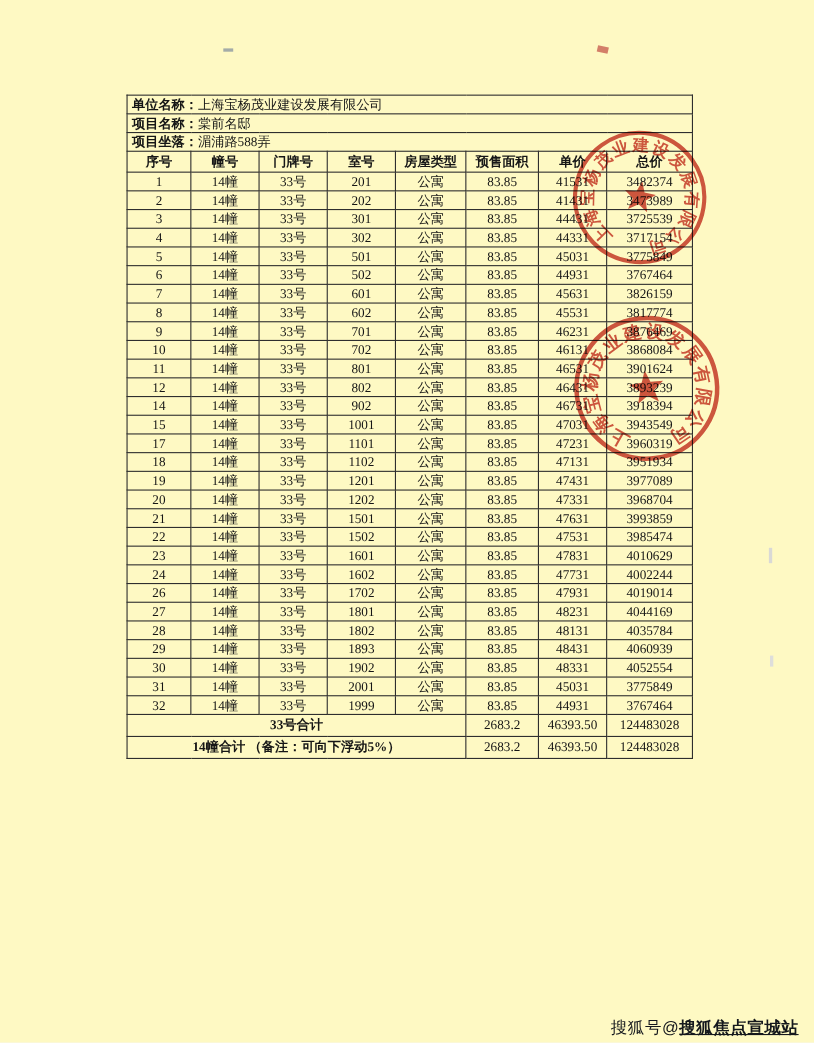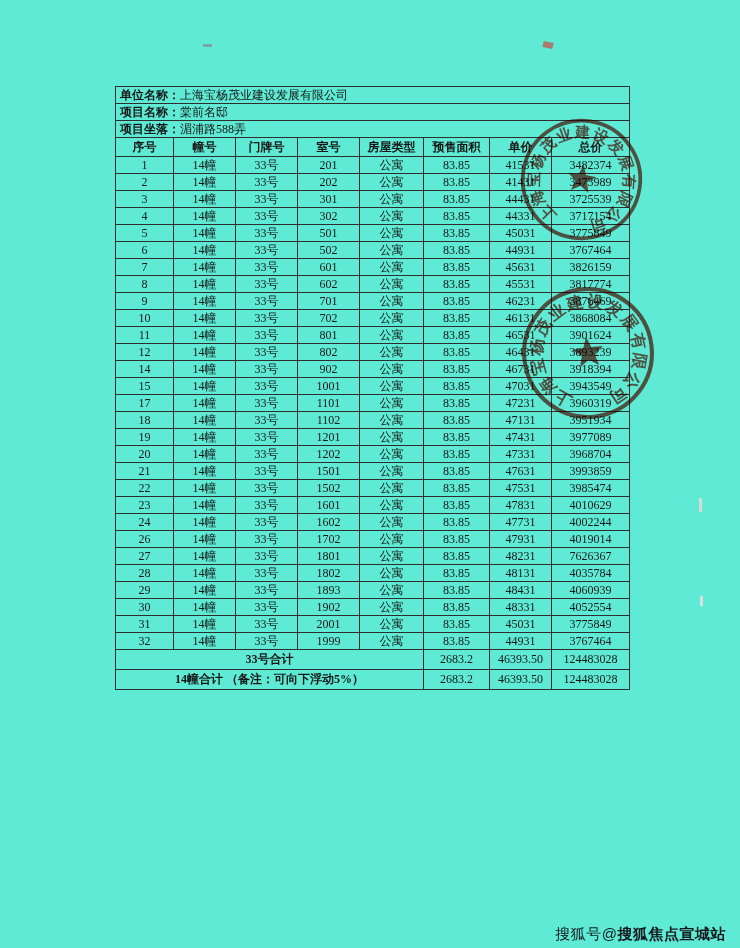--- a/index.html
+++ b/index.html
@@ -5,21 +5,21 @@
   * { box-sizing: border-box; margin: 0; padding: 0; }
   html,body { width: 740px; height: 948px; }
   body {
     background: #f6f6f4;
     font-family: "Liberation Serif", "DejaVu Serif", serif;
     position: relative;
     overflow: hidden;
   }
   .page {
     position: absolute; inset: 0;
-    background: #5eead4;
+    background: #fef9c3;
   }
   .doc-table {
     position: absolute; left: 115px; top: 86px;
     width: 514px;
     border-collapse: collapse;
     table-layout: fixed;
     color: #161616;
   }
   .doc-table td, .doc-table th {
     border: 1px solid #2e2e2e;
@@ -60,21 +60,21 @@
   .art-4 { left: 700px; top: 596px; width: 3px; height: 10px; background: #dededb; }
   
   .watermark {
     position: absolute;
     right: 14px; bottom: 4px;
     font-family: "Liberation Sans", "DejaVu Sans", sans-serif;
     font-size: 15px;
     color: #15181d;
     letter-spacing: 0.5px;
   }
-  .watermark .wm-strong { font-weight: bold; }
+  .watermark .wm-strong { font-weight: bold; text-decoration: underline; }
 </style>
 </head>
 <body>
 
 <div class="page">
 
   <table class="doc-table">
     <colgroup>
       <col style="width:58px">
         <col style="width:62px">
@@ -340,21 +340,21 @@
           <td>4019014</td>
         </tr>
         <tr>
           <td>27</td>
           <td>14幢</td>
           <td>33号</td>
           <td>1801</td>
           <td>公寓</td>
           <td>83.85</td>
           <td>48231</td>
-          <td>7626367</td>
+          <td>4044169</td>
         </tr>
         <tr>
           <td>28</td>
           <td>14幢</td>
           <td>33号</td>
           <td>1802</td>
           <td>公寓</td>
           <td>83.85</td>
           <td>48131</td>
           <td>4035784</td>

